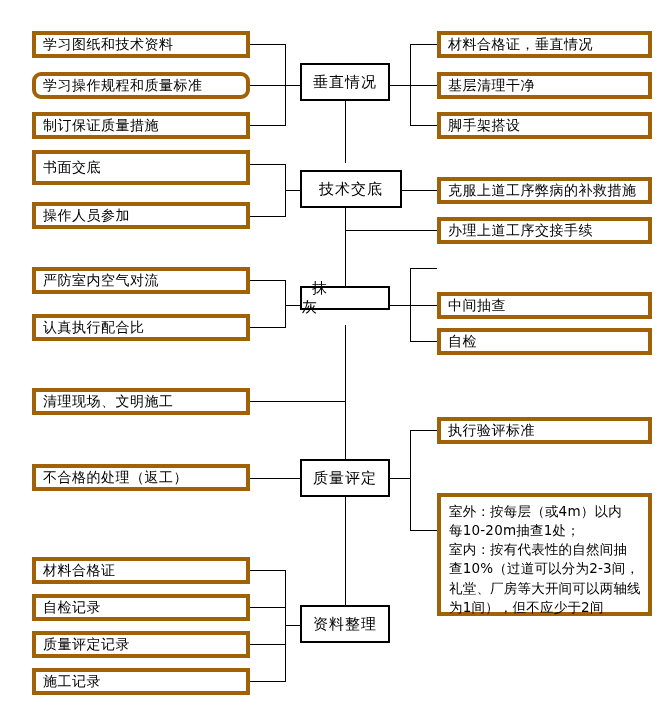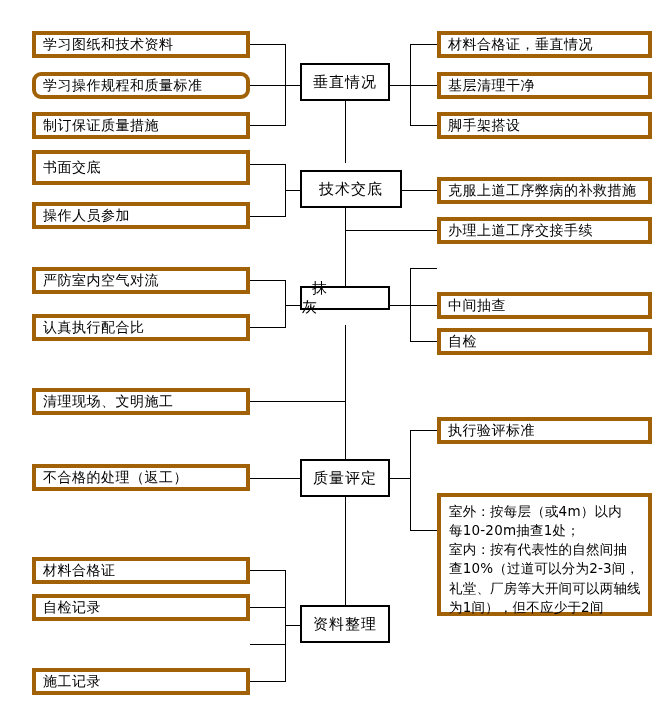--- a/index.html
+++ b/index.html
@@ -119,20 +119,21 @@
   <div class="node leaf" style="left:32px; top:202px; width:218px; height:27px;">操作人员参加</div>
 
   <div class="node leaf" style="left:32px; top:267px; width:218px; height:27px;">严防室内空气对流</div>
   <div class="node leaf" style="left:32px; top:314px; width:218px; height:27px;">认真执行配合比</div>
 
   <div class="node leaf" style="left:32px; top:388px; width:218px; height:27px;">清理现场、文明施工</div>
   <div class="node leaf" style="left:32px; top:464px; width:218px; height:27px;">不合格的处理（返工）</div>
 
   <div class="node leaf" style="left:32px; top:557px; width:218px; height:27px;">材料合格证</div>
   <div class="node leaf" style="left:32px; top:594px; width:218px; height:27px;">自检记录</div>
+  <div class="node leaf" style="left:32px; top:631px; width:218px; height:27px;">质量评定记录</div>
   <div class="node leaf" style="left:32px; top:668px; width:218px; height:27px;">施工记录</div>
 
   <div class="node main" style="left:300px; top:63px; width:90px; height:38px;">垂直情况</div>
   <div class="node main" style="left:300px; top:170px; width:102px; height:38px;text-align:center;">技术交底</div>
   <div class="node main spaced" style="left:300px; top:286px; width:90px; height:24px;">抹　　灰</div>
   <div class="node main" style="left:300px; top:459px; width:90px; height:38px;">质量评定</div>
   <div class="node main" style="left:300px; top:605px; width:90px; height:38px;">资料整理</div>
 
   <div class="node leaf" style="left:437px; top:31px; width:215px; height:27px;">材料合格证，垂直情况</div>
   <div class="node leaf" style="left:437px; top:72px; width:215px; height:27px;">基层清理干净</div>

